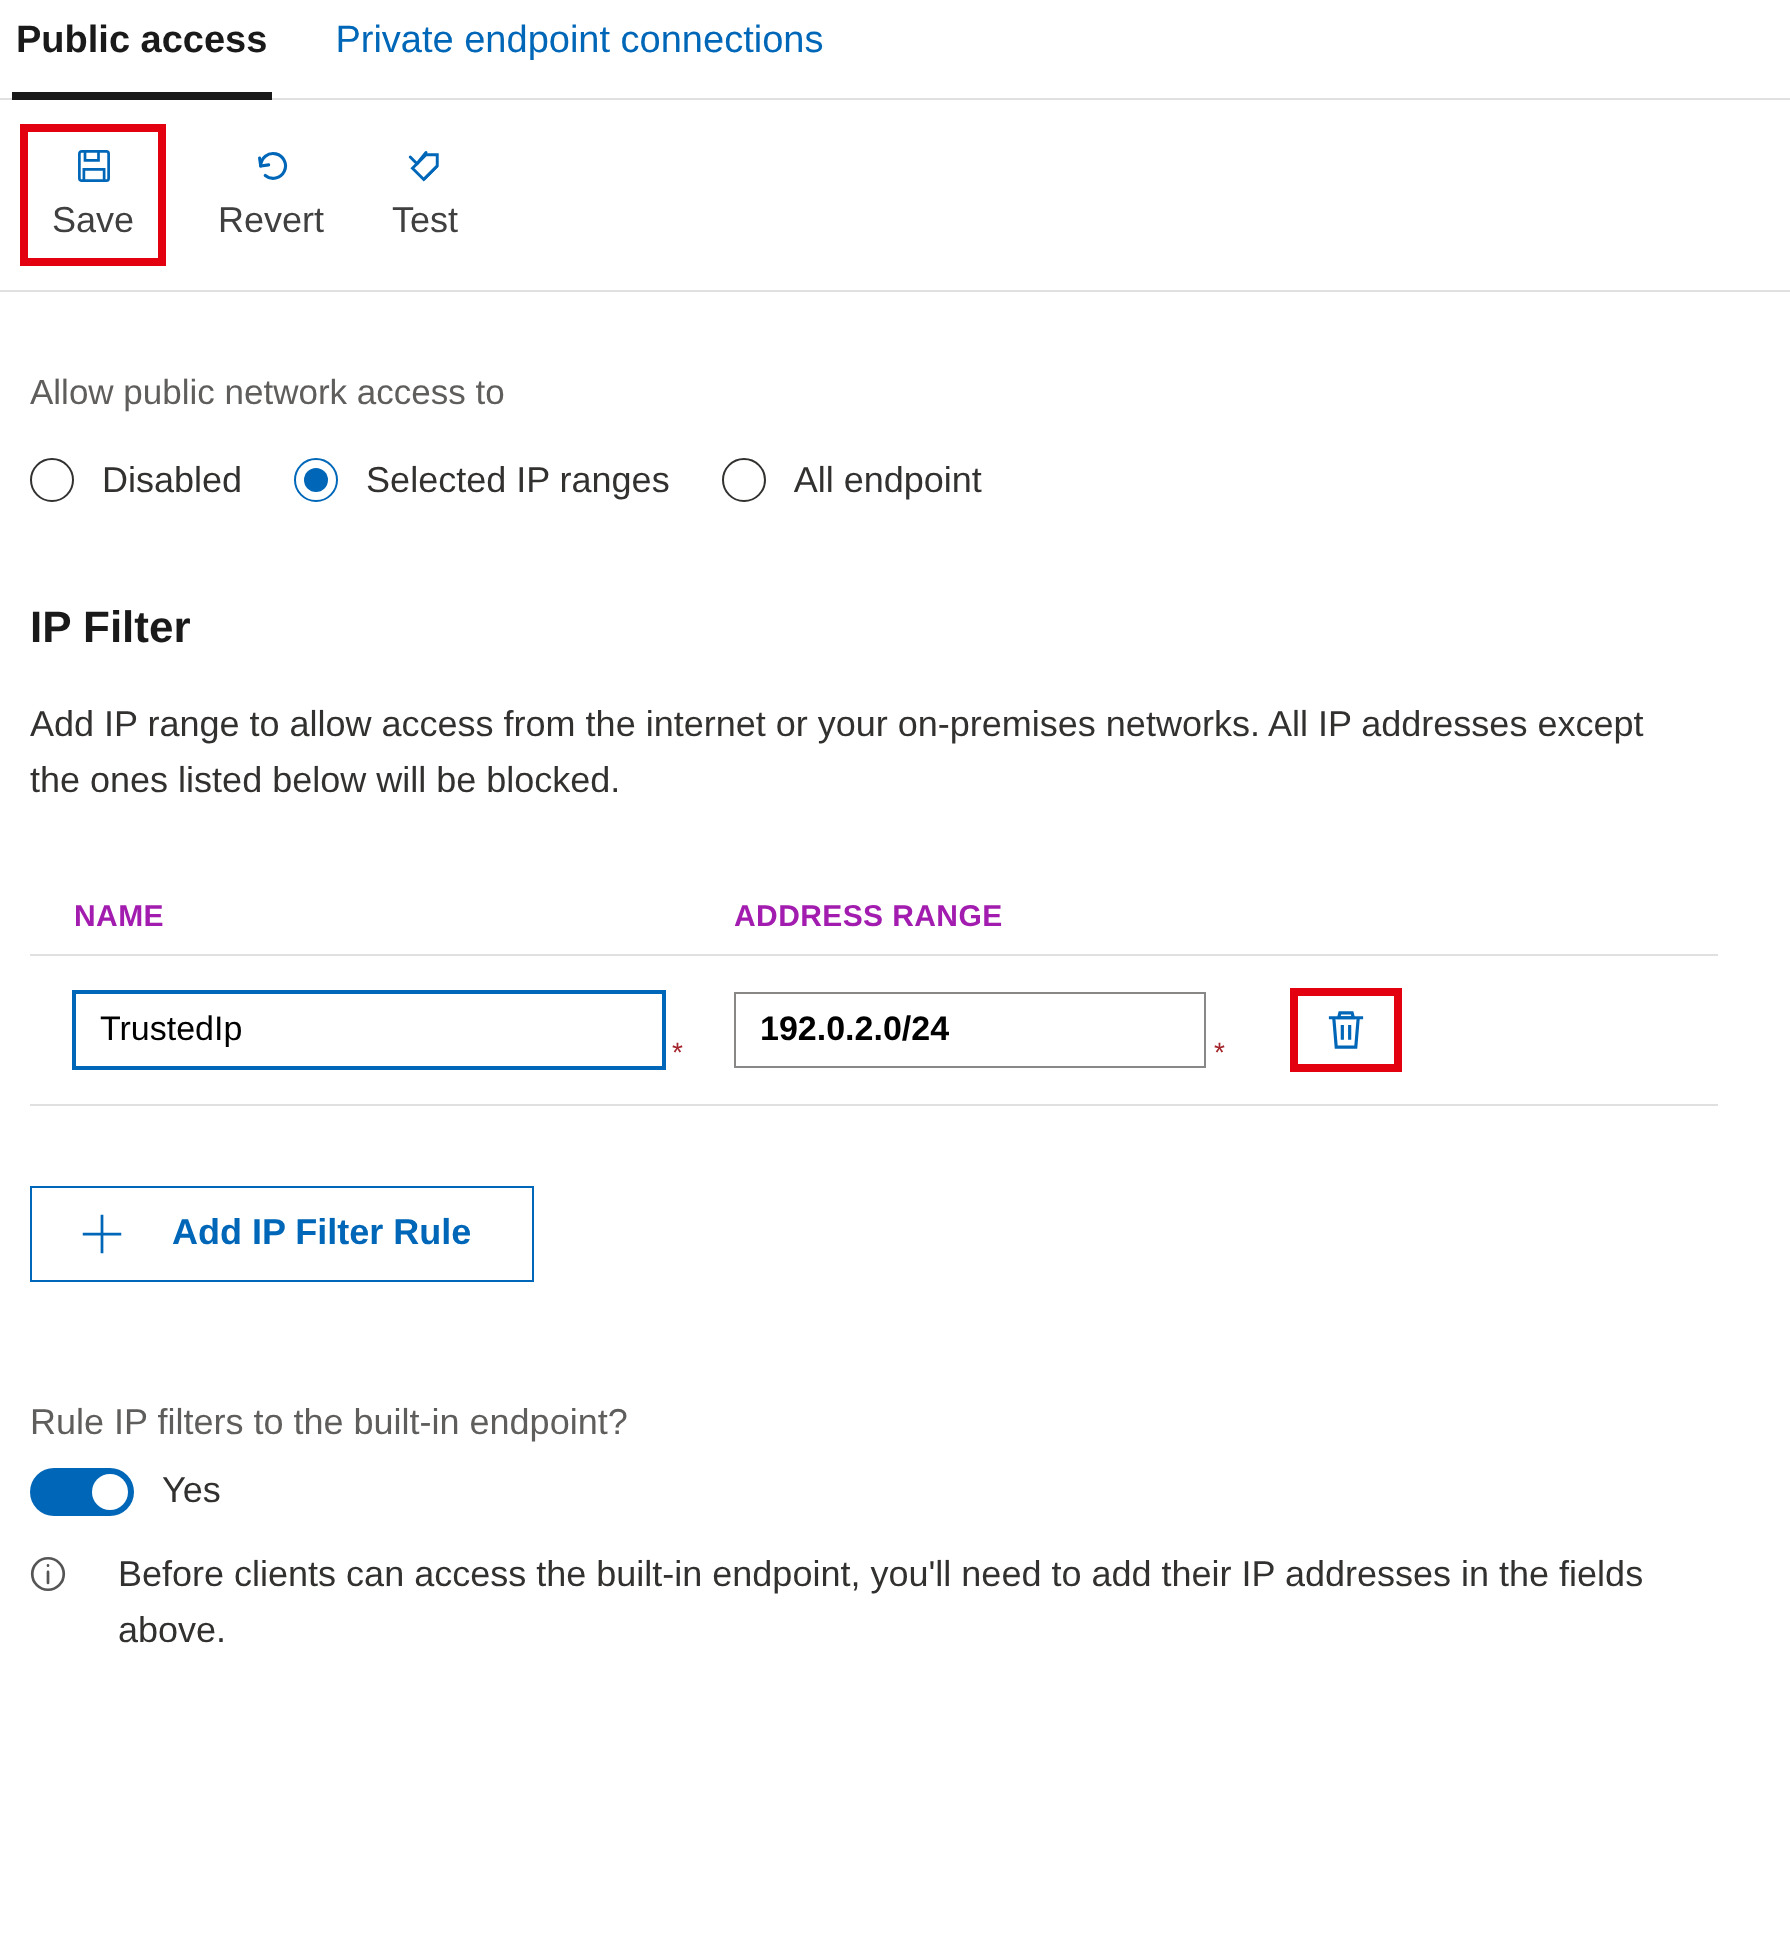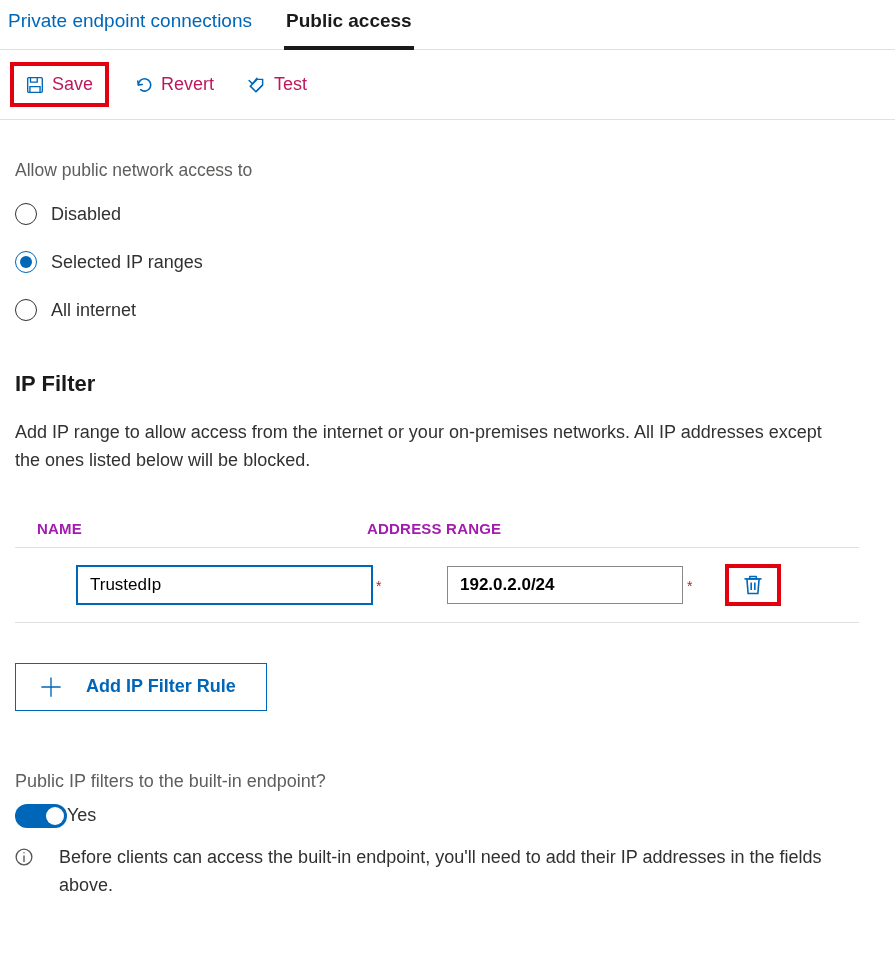--- a/index.html
+++ b/index.html
@@ -2,63 +2,63 @@
 <html><head>
   <meta charset="utf-8">
   <style>
     * { box-sizing: border-box; margin: 0; padding: 0; }
     html, body { font-family: 'Segoe UI', -apple-system, sans-serif; background: #fff; width: 895px; }
     .tabs { display: flex; gap: 30px; padding: 0 6px; border-bottom: 1px solid #e0e0e0; }
     .tab { padding: 10px 2px 14px 2px; font-size: 19px; font-weight: 600; cursor: pointer; }
     .tab.active { color: #1a1a1a; border-bottom: 4px solid #1a1a1a; margin-bottom: -1px; }
     .tab.inactive { color: #0067b8; font-weight: 400; }
     .toolbar { display: flex; align-items: center; gap: 18px; padding: 12px 10px; border-bottom: 1px solid #e0e0e0; }
-    .toolbar-btn { display: inline-flex; align-items: center; gap: 8px; color: #be185d; font-size: 18px; background: none; border: none; cursor: pointer; padding: 4px 8px; }
+    .toolbar-btn { display: inline-flex; align-items: center; gap: 8px; color: #404040; font-size: 18px; background: none; border: none; cursor: pointer; padding: 4px 8px; flex-direction: column; }
     .toolbar-btn svg { width: 18px; height: 18px; flex-shrink: 0; }
     .highlight-red { border: 4px solid #e3000f; padding: 4px 4px; }
     .highlight-red-thin { border: 4px solid #e3000f; }
     .content { padding: 40px 36px 0 15px; }
     .section-label { font-size: 17.5px; color: #605e5c; margin-bottom: 22px; }
-    .radio-group { display: flex; flex-direction: column; gap: 26px; margin-bottom: 40px; }
+    .radio-group { display: flex; gap: 26px; margin-bottom: 40px; }
     .radio-opt { display: flex; align-items: center; gap: 14px; cursor: pointer; }
     .radio-circle { width: 22px; height: 22px; border: 1.5px solid #323130; border-radius: 50%; display: flex; align-items: center; justify-content: center; flex-shrink: 0; }
     .radio-circle.checked { border-color: #0067b8; }
     .radio-dot { width: 12px; height: 12px; background: #0067b8; border-radius: 50%; }
     .radio-text { font-size: 18px; color: #323130; }
     .h2 { font-size: 22px; font-weight: 600; color: #1a1a1a; margin: 50px 0 22px 0; }
     .desc { font-size: 18px; color: #323130; line-height: 1.55; max-width: 835px; margin-bottom: 35px; }
     .ip-table { margin-top: 6px; }
     .ip-header { display: flex; padding: 10px 22px; border-bottom: 1px solid #e0e0e0; }
     .col1 { width: 330px; }
     .col2 { width: 260px; }
     .th { font-size: 15px; font-weight: 600; letter-spacing: 0.2px; color: #a21caf; }
     .ip-row { display: flex; align-items: center; padding: 16px 22px 16px 22px; border-bottom: 1px solid #e0e0e0; }
-    .cell { display: flex; align-items: center; margin-left: 40px; }
+    .cell { display: flex; align-items: flex-end; }
     .txt-input { width: 295px; padding: 8px 12px; font-size: 17px; border: 1px solid #8a8886; background: #fff; font-family: inherit; }
     .txt-input.focused { border: 1px solid #0067b8; outline: 1px solid #0067b8; }
     .req-star { color: #a4262c; font-size: 14px; margin-left: 4px; margin-top: 2px; }
     .del-wrap { margin-left: 18px; padding: 6px 14px; display: inline-flex; align-items: center; justify-content: center; }
     .del-icon { width: 20px; height: 22px; }
     .add-btn { display: inline-flex; align-items: center; gap: 24px; border: 1px solid #0067b8; color: #0067b8; background: #fff; padding: 12px 30px 12px 24px; font-size: 18px; font-weight: 600; cursor: pointer; margin-top: 40px; }
     .add-btn svg { width: 22px; height: 22px; }
     .apply-label { font-size: 18px; color: #605e5c; margin-top: 60px; margin-bottom: 12px; }
-    .toggle-row { display: flex; align-items: center; margin-bottom: 16px; }
+    .toggle-row { display: flex; align-items: center; gap: 14px; margin-bottom: 16px; }
     .toggle { width: 52px; height: 24px; background: #0067b8; border-radius: 24px; position: relative; cursor: pointer; }
     .toggle-knob { position: absolute; right: 3px; top: 3px; width: 18px; height: 18px; background: #fff; border-radius: 50%; }
     .toggle-text { font-size: 18px; color: #323130; }
     .info-row { display: flex; align-items: flex-start; gap: 26px; max-width: 840px; }
     .info-icon { width: 18px; height: 18px; flex-shrink: 0; margin-top: 4px; }
     .info-text { font-size: 18px; color: #323130; line-height: 1.55; }
   </style>
 </head>
 <body>
 
 <div class="tabs">
+  <div class="tab active">Public access</div>
   <div class="tab inactive">Private endpoint connections</div>
-  <div class="tab active">Public access</div>
 </div>
 
 <div class="toolbar">
   <span class="highlight-red">
     <button class="toolbar-btn">
       <svg viewBox="0 0 16 16" fill="none" stroke="#0067b8" stroke-width="1.2">
         <rect x="1.5" y="1.5" width="13" height="13" rx="1"></rect>
         <path d="M4 1.5v4h6v-4"></path>
         <path d="M3.5 14.5v-5h9v5"></path>
       </svg>
@@ -90,21 +90,21 @@
       <span class="radio-text">Disabled</span>
     </div>
     <div class="radio-opt">
       <span class="radio-circle checked">
           <span class="radio-dot"></span>
         </span>
       <span class="radio-text">Selected IP ranges</span>
     </div>
     <div class="radio-opt">
       <span class="radio-circle"></span>
-      <span class="radio-text">All internet</span>
+      <span class="radio-text">All endpoint</span>
     </div>
   </div>
 
   <div class="h2">IP Filter</div>
   <div class="desc">Add IP range to allow access from the internet or your on-premises networks. All IP addresses except the ones listed below will be blocked.</div>
 
   <div class="ip-table">
     <div class="ip-header">
       <div class="col1 th">NAME</div>
       <div class="col2 th">ADDRESS RANGE</div>
@@ -129,21 +129,21 @@
     </div>
   </div>
 
   <button class="add-btn">
     <svg viewBox="0 0 16 16" stroke="#0067b8" stroke-width="1">
       <path d="M8 1v14M1 8h14"></path>
     </svg>
     <span>Add IP Filter Rule</span>
   </button>
 
-  <div class="apply-label">Public IP filters to the built-in endpoint?</div>
+  <div class="apply-label">Rule IP filters to the built-in endpoint?</div>
   <div class="toggle-row">
     <div class="toggle">
       <div class="toggle-knob"></div>
     </div>
     <span class="toggle-text">Yes</span>
   </div>
   <div class="info-row">
     <svg class="info-icon" viewBox="0 0 16 16" fill="none" stroke="#555" stroke-width="1.2">
       <circle cx="8" cy="8" r="7"></circle>
       <path d="M8 7v5M8 4.2v.1" stroke-linecap="round"></path>

